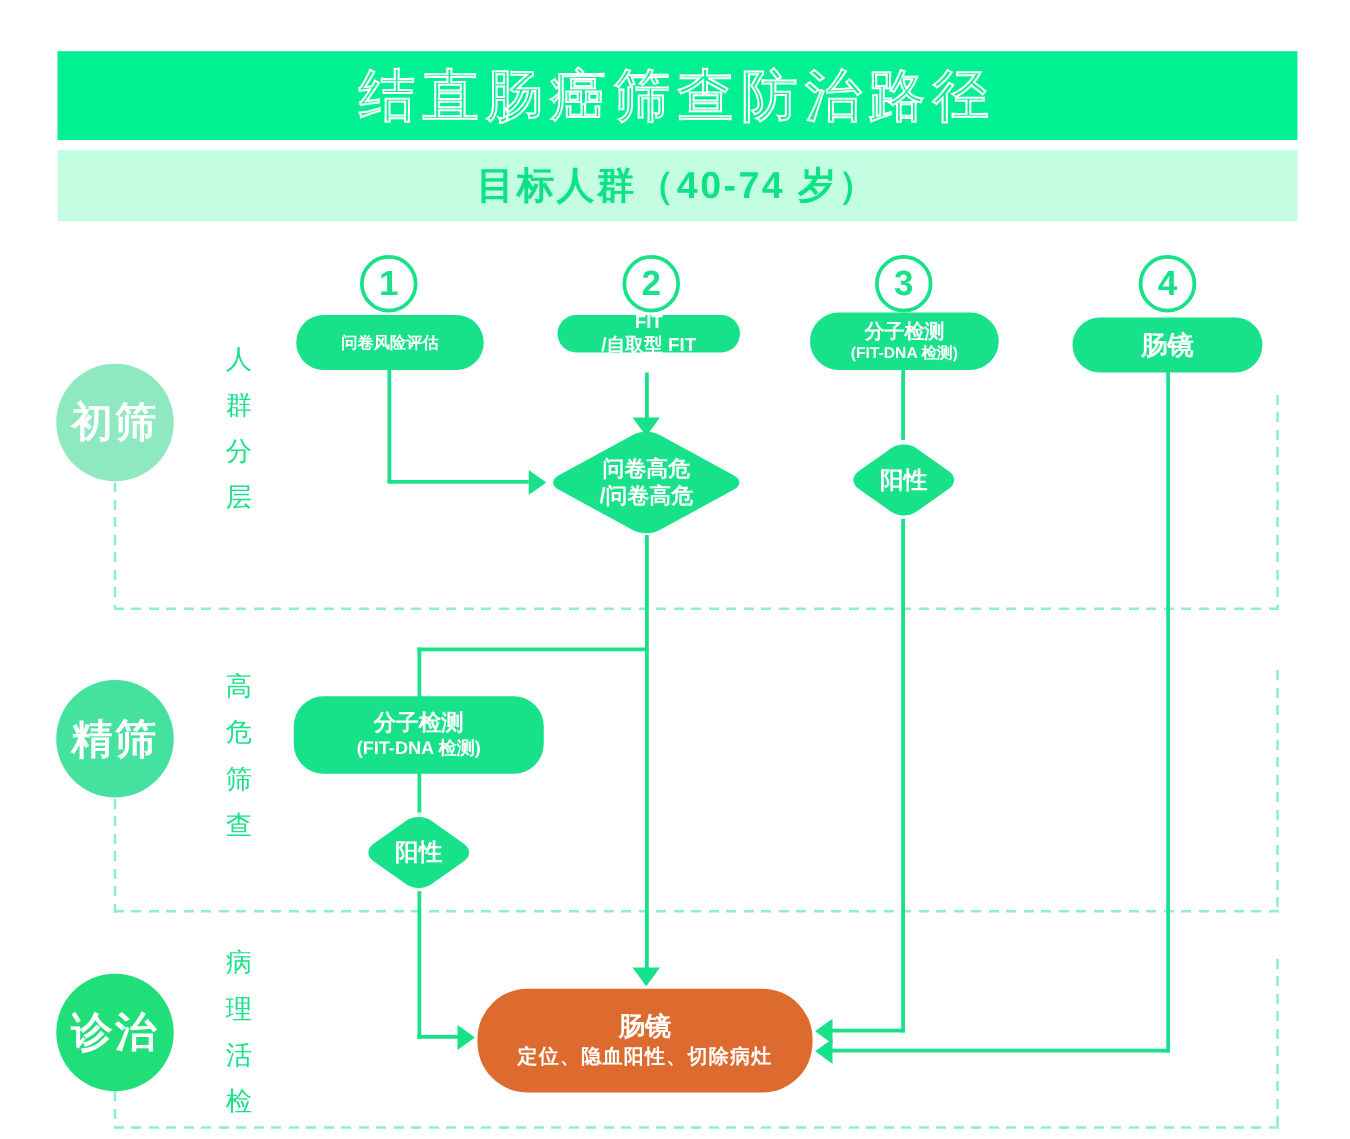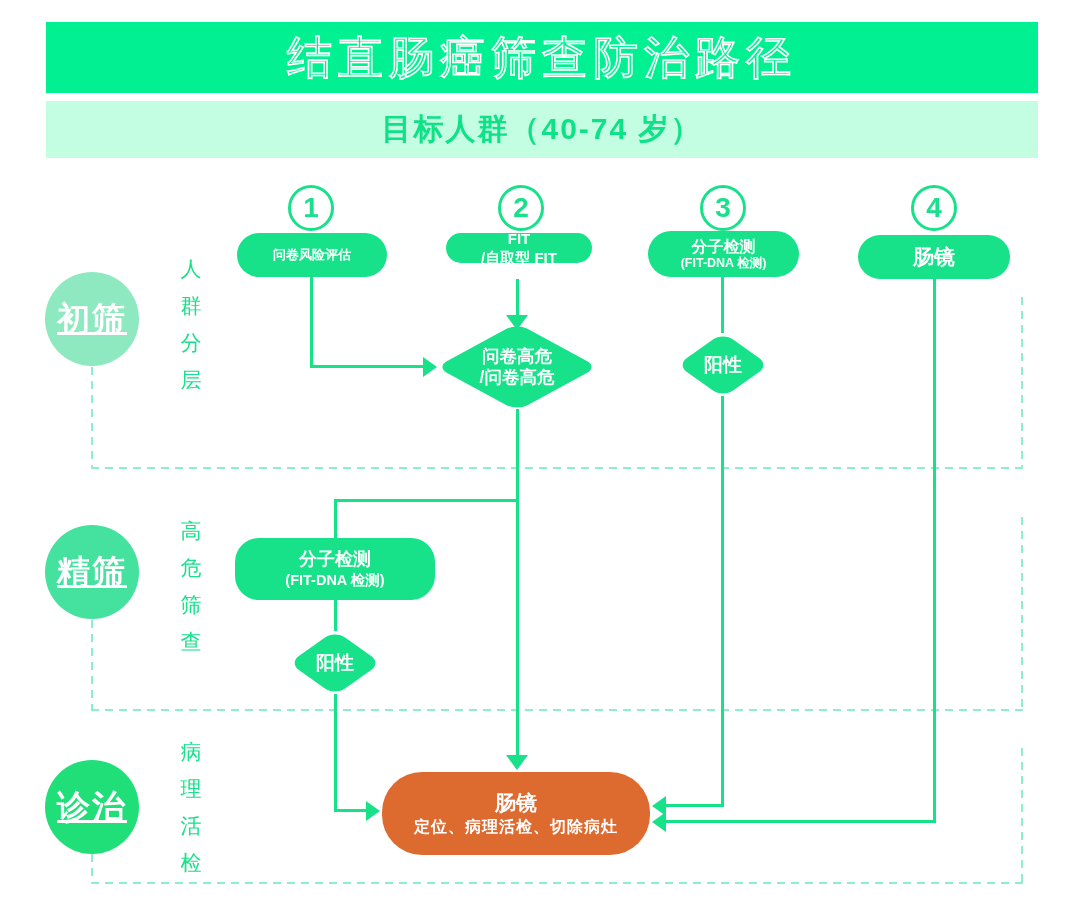--- a/index.html
+++ b/index.html
@@ -1,20 +1,20 @@
 <!DOCTYPE html>
 <html style="--primary_green: #17E189; --banner_green: #00F092; --pale_green: #C3FDE2; --subtitle_green: #0EE287; --stage1_circle: #8EE9C1; --stage2_circle: #45E19E; --stage3_circle: #20DF79; --dashed_line: #8CEECD; --orange: #DD6A2E;"><head>
 <meta charset="utf-8">
 <style>
   html,body{margin:0;padding:0;background:#fff;}
   #canvas{
     position:relative;width:1080px;height:911px;background:#ffffff;
     font-family:"Liberation Sans","DejaVu Sans",sans-serif;overflow:hidden;
   }
-  .abs{position:absolute;}
+  .abs{position:absolute;margin-top:19px;}
   
   .main-banner{
     left:46px;top:22px;width:992px;height:71px;background:var(--banner_green);
     display:flex;align-items:center;justify-content:center;
   }
   .main-title{
     font-size:45px;font-weight:400;letter-spacing:6px;color:#ffffff;
   }
   @supports (-webkit-text-stroke: 1px #fff){
     .main-title{color:transparent;-webkit-text-stroke:1.6px #ffffff;}
@@ -34,21 +34,21 @@
   .pill{
     background:var(--primary_green);border-radius:24px;color:#fff;text-align:center;
     display:flex;flex-direction:column;align-items:center;justify-content:center;
   }
   .pill .l1{font-weight:700;}
   .pill .l2{font-weight:700;}
   
   .stagecircle{
     width:94px;height:94px;border-radius:50%;color:#ffffff;
     font-size:33px;font-weight:700;letter-spacing:2px;
-    display:flex;align-items:center;justify-content:center;left:45px;text-decoration:underline;
+    display:flex;align-items:center;justify-content:center;left:45px;
   }
   
   .sidelabel{
     left:176px;width:30px;font-size:21px;line-height:37px;font-weight:500;
     color:var(--primary_green);word-break:break-all;text-align:center;
   }
   
   .vline{width:3px;background:var(--primary_green);}
   .hline{height:3px;background:var(--primary_green);}
   .arr-down{width:0;height:0;border-left:11px solid transparent;border-right:11px solid transparent;border-top:15px solid var(--primary_green);}
@@ -166,16 +166,16 @@
   <div class="abs vline" style="left:721px;top:396px;height:411px;"></div>
   <div class="abs hline" style="left:665px;top:804px;width:59px;"></div>
   <div class="abs arr-left" style="left:652px;top:796px;"></div>
 
   <div class="abs vline" style="left:933px;top:277px;height:546px;"></div>
   <div class="abs hline" style="left:665px;top:820px;width:271px;"></div>
   <div class="abs arr-left" style="left:652px;top:812px;"></div>
 
   <div class="abs treatbox">
     <div class="t1">肠镜</div>
-    <div class="t2">定位、病理活检、切除病灶</div>
+    <div class="t2">定位、隐血阳性、切除病灶</div>
   </div>
 
 </div>
 
 </body></html>

